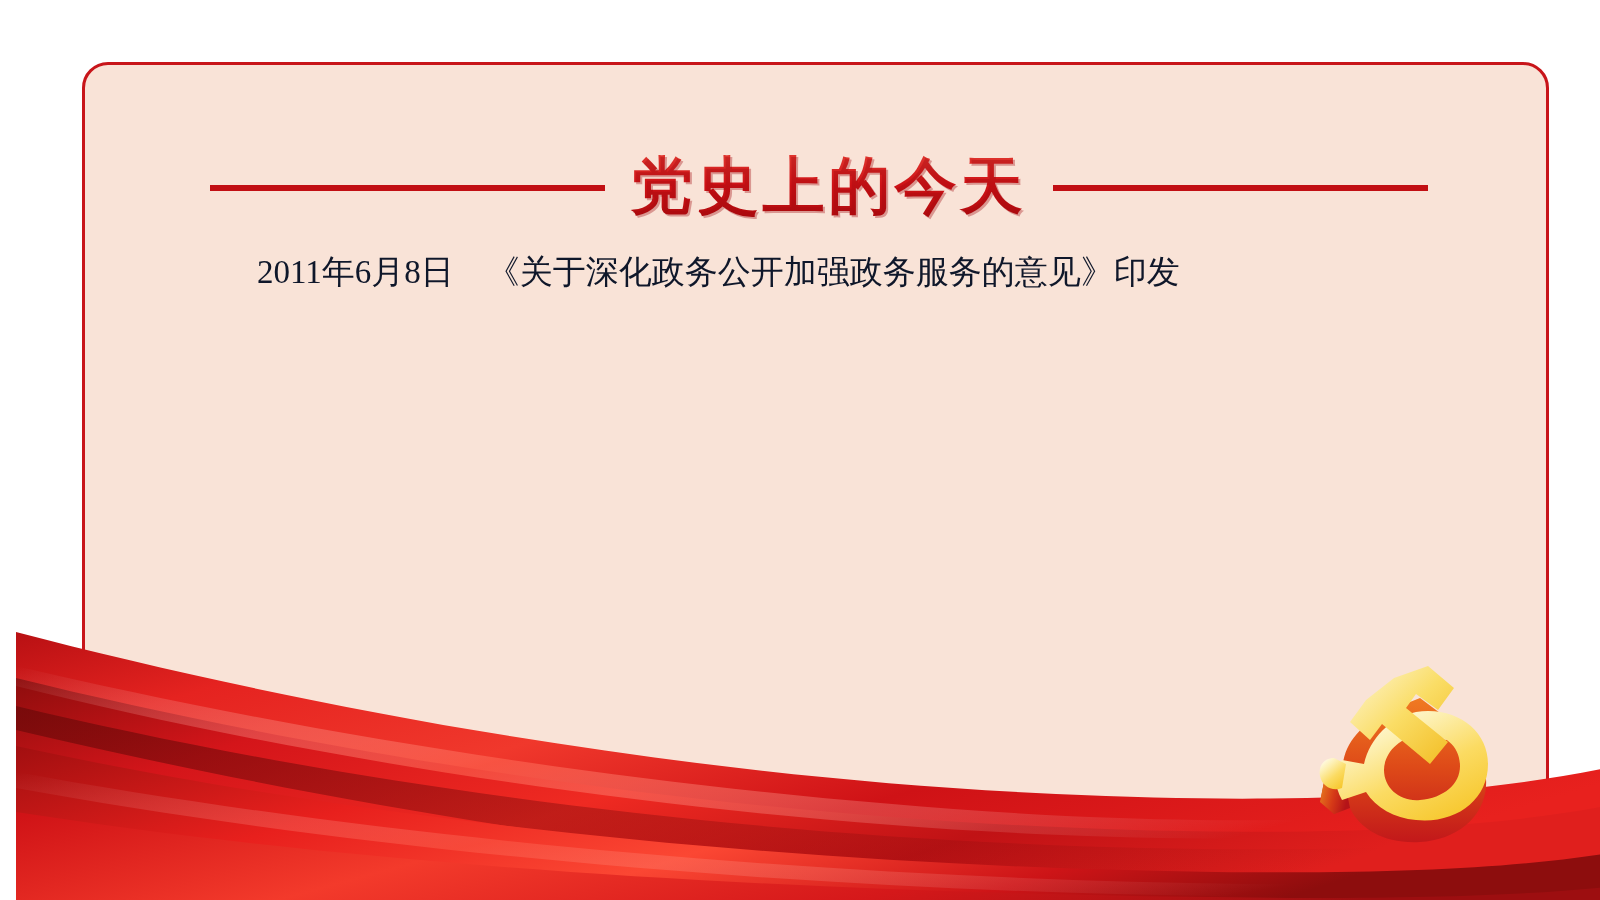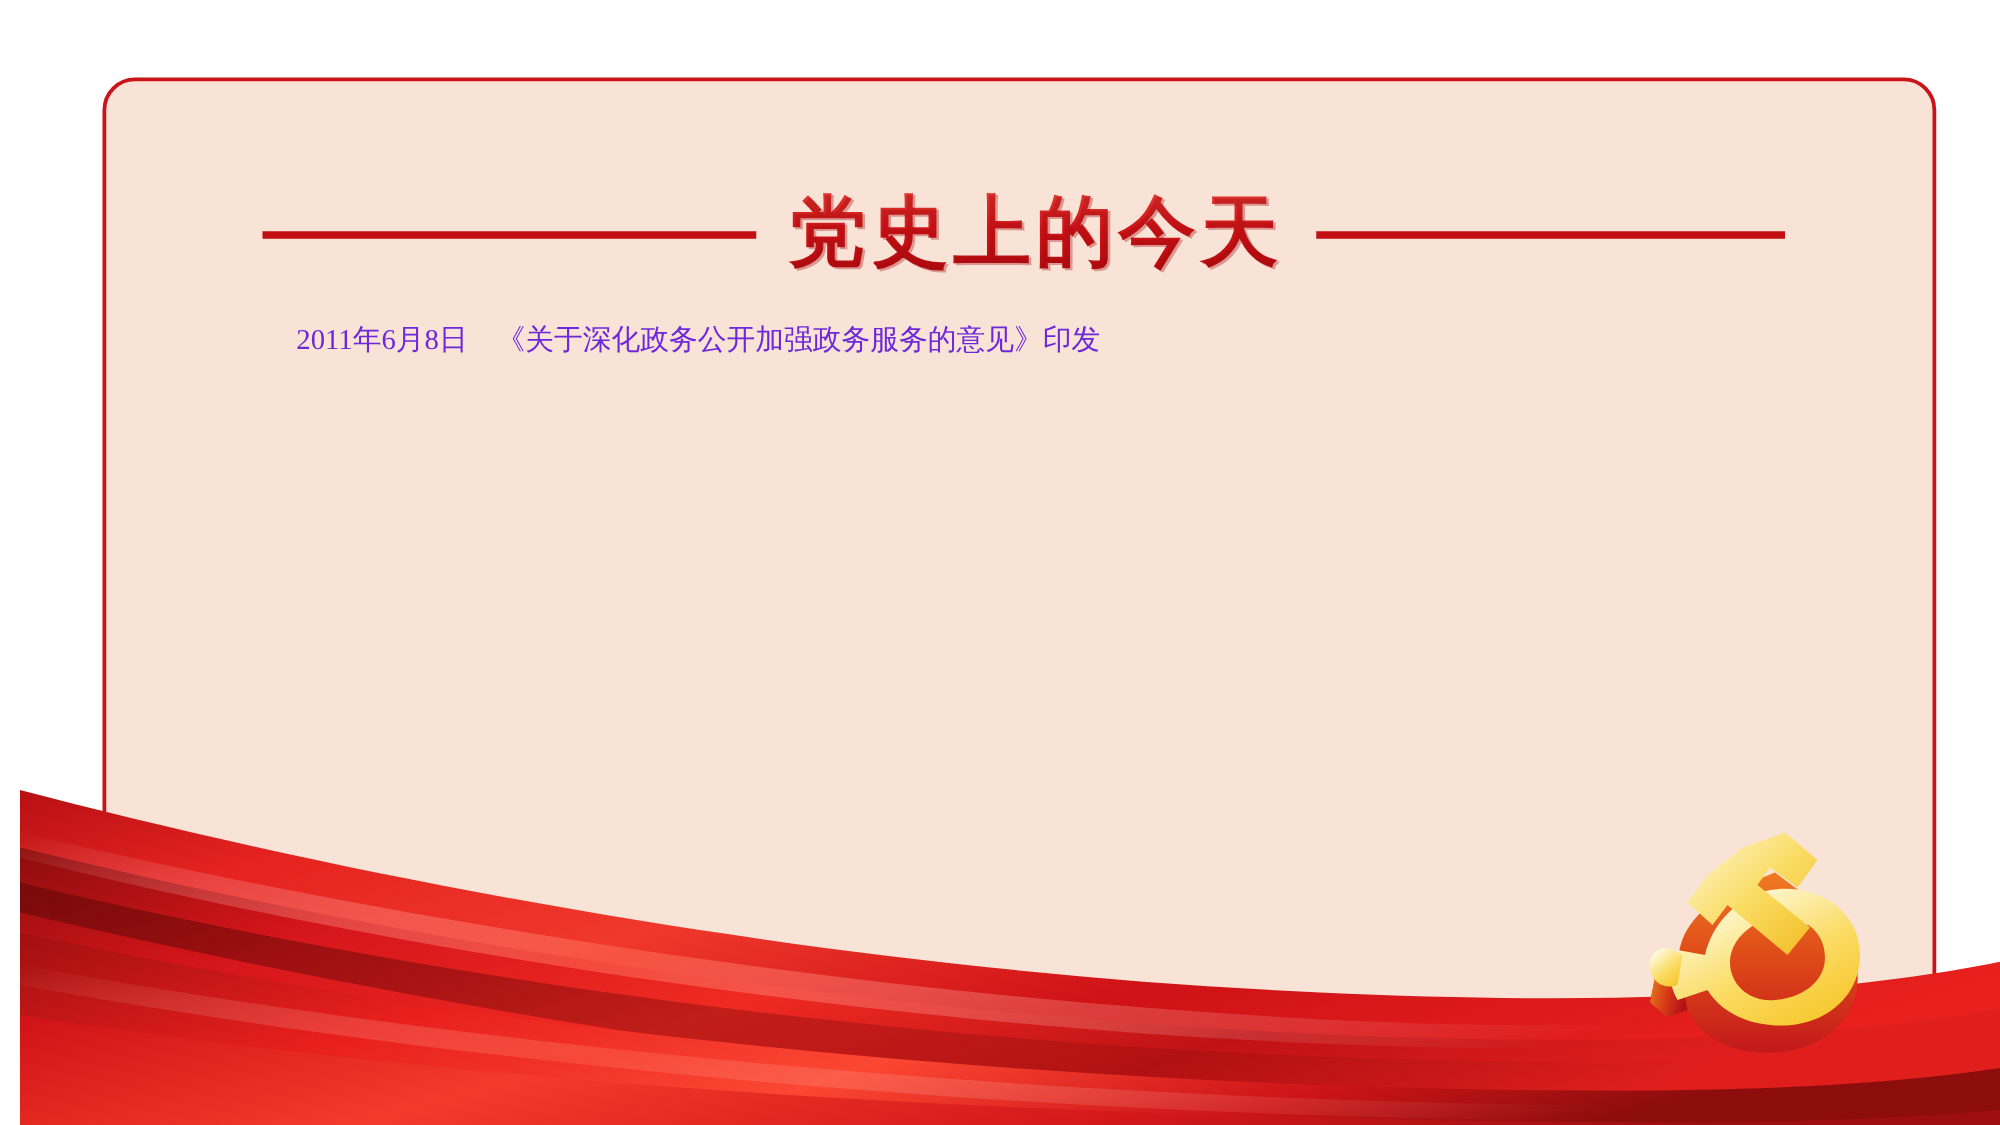--- a/index.html
+++ b/index.html
@@ -71,23 +71,23 @@
     text-shadow: 2px 2px 0 rgba(160, 10, 14, .35);
     padding: 6px 4px 10px 4px;
   }
 
   
   #body-copy {
     position: absolute;
     left: 106px;
     top: 178px;
     width: 1262px;
-    color: #6d28d9;
+    color: #0f172a;
     font-family: "Liberation Serif", "DejaVu Serif", serif;
-    font-size: 23px;
+    font-size: 33px;
     line-height: 58px;
     text-align: justify;
     text-justify: inter-character;
   }
   #body-copy p {
     margin: 0;
     text-indent: 2em;
   }
   #lead-line { margin-bottom: 2px; }
 

